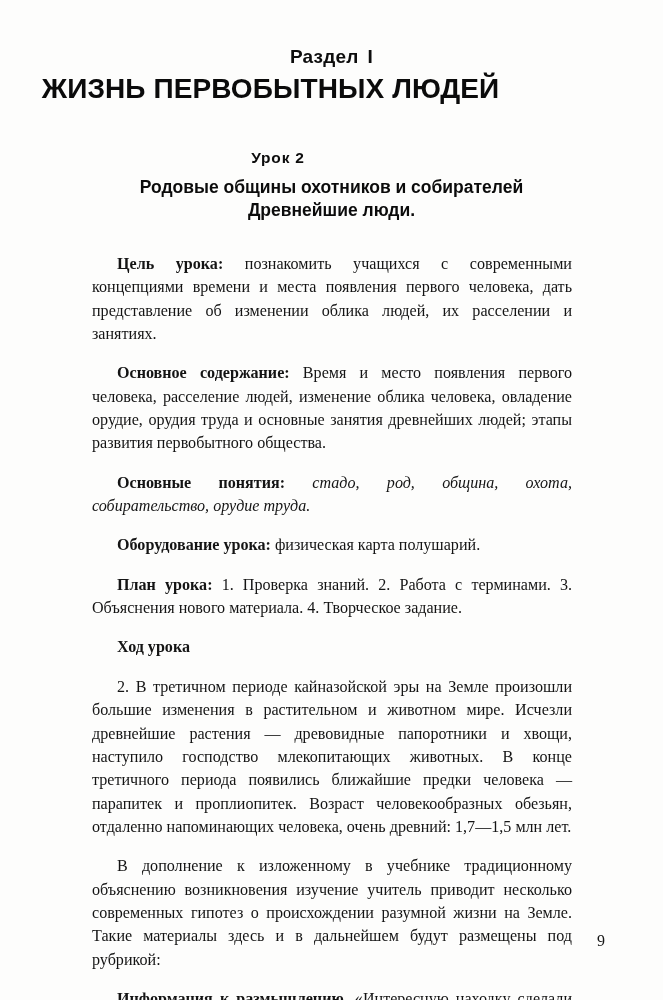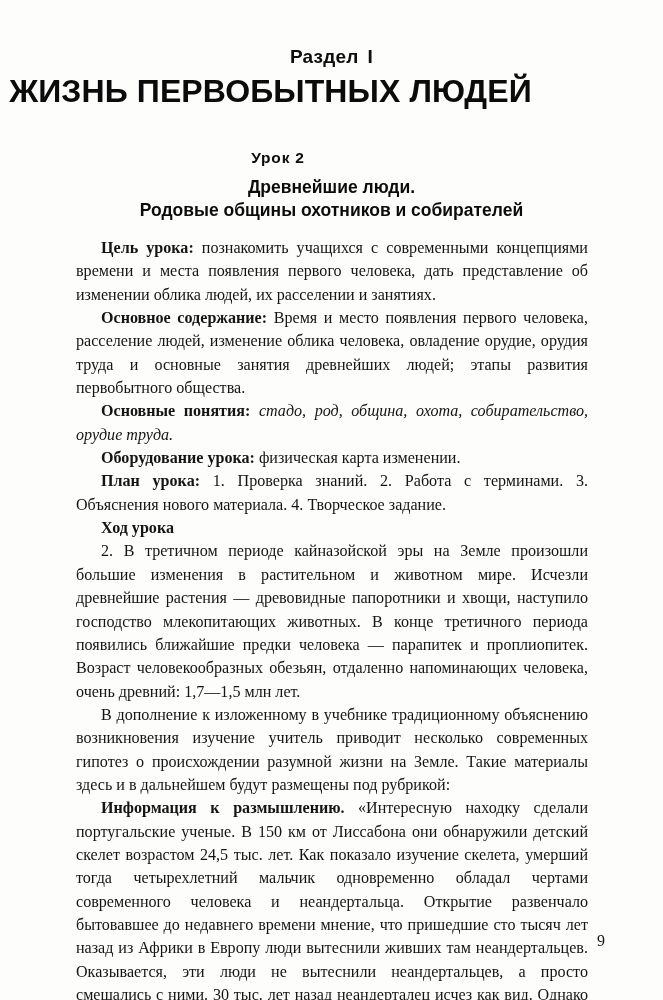--- a/index.html
+++ b/index.html
@@ -33,21 +33,21 @@
     margin-left: 9px;
   }
   .section-title {
     position: absolute;
     top: 73px;
     left: 0;
     width: 541px;
     text-align: center;
     font-family: "Liberation Sans", "DejaVu Sans", sans-serif;
     font-weight: bold;
-    font-size: 32px;
+    font-size: 28px;
     letter-spacing: 0.1px;
     color: #0b0b0b;
   }
   .lesson-label {
     position: absolute;
     top: 149px;
     left: 0;
     width: 556px;
     text-align: center;
     font-family: "Liberation Sans", "DejaVu Sans", sans-serif;
@@ -75,21 +75,21 @@
     left: 76px;
     width: 512px;
     font-size: 16.1px;
     line-height: 23.35px;
     text-align: justify;
     text-justify: inter-word;
     color: #141414;
     hyphens: manual;
   }
   .body-block p {
-    margin: 0;
+    margin: 16px;
     text-indent: 25px;
   }
   .body-block p:last-child {
     text-align: justify;
   }
   b { font-weight: bold; }
   i { font-style: italic; }
   .run-head {
     font-weight: bold;
   }
@@ -111,33 +111,33 @@
 
   <div class="section-label">
     <span>Раздел</span><span class="numeral">I</span>
   </div>
 
   <div class="section-title">ЖИЗНЬ ПЕРВОБЫТНЫХ ЛЮДЕЙ</div>
 
   <div class="lesson-label">Урок 2</div>
 
   <div class="lesson-title">
+    <div>Родовые общины охотников и собирателей</div>
     <div>Древнейшие люди.</div>
-    <div>Родовые общины охотников и собирателей</div>
   </div>
 
   <div class="body-block">
 
     <p><b class="run-head">Цель урока:</b><span> познакомить учащихся с современными концепциями времени и места появления первого человека, дать представление об изменении облика людей, их расселении и занятиях.</span></p>
 
     <p><b class="run-head">Основное содержание:</b><span> Время и место появления первого человека, расселение людей, изменение облика человека, овладение орудие, орудия труда и основные занятия древнейших людей; этапы развития первобытного общества.</span></p>
 
     <p><b class="run-head">Основные понятия:</b><i> стадо, род, община, охота, собирательство, орудие труда.</i></p>
 
-    <p><b class="run-head">Оборудование урока:</b><span> физическая карта изменении.</span></p>
+    <p><b class="run-head">Оборудование урока:</b><span> физическая карта полушарий.</span></p>
 
     <p><b class="run-head">План урока:</b><span> 1. Проверка знаний. 2. Работа с терминами. 3. Объяснения нового материала. 4. Творческое задание.</span></p>
 
     <p><b class="run-head">Ход урока</b></p>
 
 
     <p>2. В третичном периоде кайназойской эры на Земле произошли большие изменения в растительном и животном мире. Исчезли древнейшие растения — древовидные папоротники и хвощи, наступило господство млекопитающих животных. В конце третичного периода появились ближайшие предки человека — парапитек и проплиопитек. Возраст человекообразных обезьян, отдаленно напоминающих человека, очень древний: 1,7—1,5 млн лет.</p>
 
     <p>В дополнение к изложенному в учебнике традиционному объяснению возникновения изучение учитель приводит несколько современных гипотез о происхождении разумной жизни на Земле. Такие материалы здесь и в дальнейшем будут размещены под рубрикой:</p>
 

